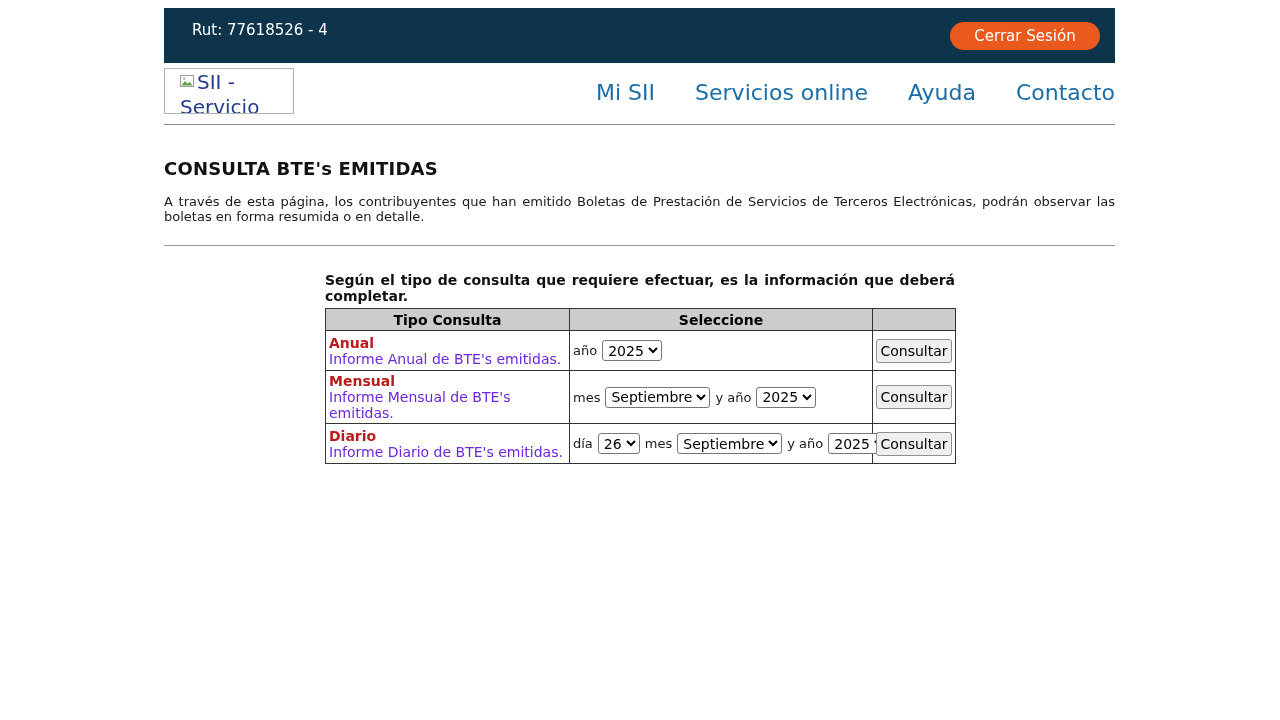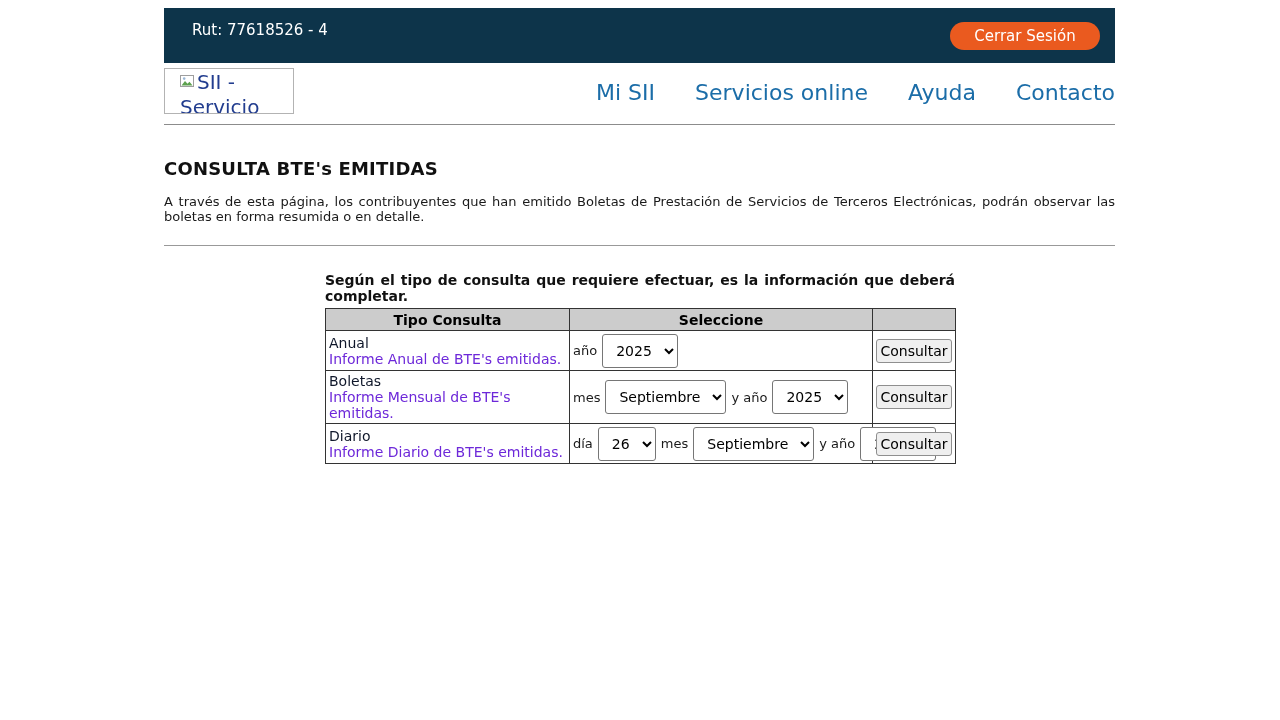--- a/index.html
+++ b/index.html
@@ -132,45 +132,45 @@
   .col-tipo  { width: 244px; }
   .col-sel   { width: 303px; }
   .col-act   { width: 83px; }
   table.consulta td {
     height: 40px;
     vertical-align: middle;
     padding: 2px 3px;
   }
   .row-title {
     font-size: 14px;
-    font-weight: normal;
+    font-weight: bold;
     line-height: 16px;
-    color: #0f172a;
+    color: #b91c1c;
   }
   .row-desc {
     font-size: 14px;
     line-height: 16px;
     color: #6d28d9;
   }
   .controls {
     display: flex;
     align-items: center;
     gap: 5px;
     font-size: 13px;
     color: #1a1a1a;
     white-space: nowrap;
   }
   .controls select {
     font-size: 14px;
     font-family: "DejaVu Sans", "Liberation Sans", sans-serif;
     background: #ffffff;
     border: 1px solid #767676;
     border-radius: 3px;
-    height: 34px;
-    padding: 0 9px;
+    height: 21px;
+    padding: 0 1px;
     cursor: pointer;
   }
   .action-cell { text-align: center; padding: 2px; }
   .consultar-btn {
     width: 76px;
     height: 24px;
     font-size: 14px;
     font-family: "DejaVu Sans", "Liberation Sans", sans-serif;
     color: #000000;
     background: #efefef;
@@ -235,21 +235,21 @@
               </select>
             </div>
           </td>
           <td class="action-cell">
             <button class="consultar-btn">Consultar</button>
           </td>
         </tr>
 
         <tr>
           <td>
-            <div class="row-title">Boletas</div>
+            <div class="row-title">Mensual</div>
             <div class="row-desc">Informe Mensual de BTE's emitidas.</div>
           </td>
           <td>
             <div class="controls">
               <span>mes</span>
               <select>
                 <option>Septiembre</option>
               </select>
               <span>y año</span>
               <select>

